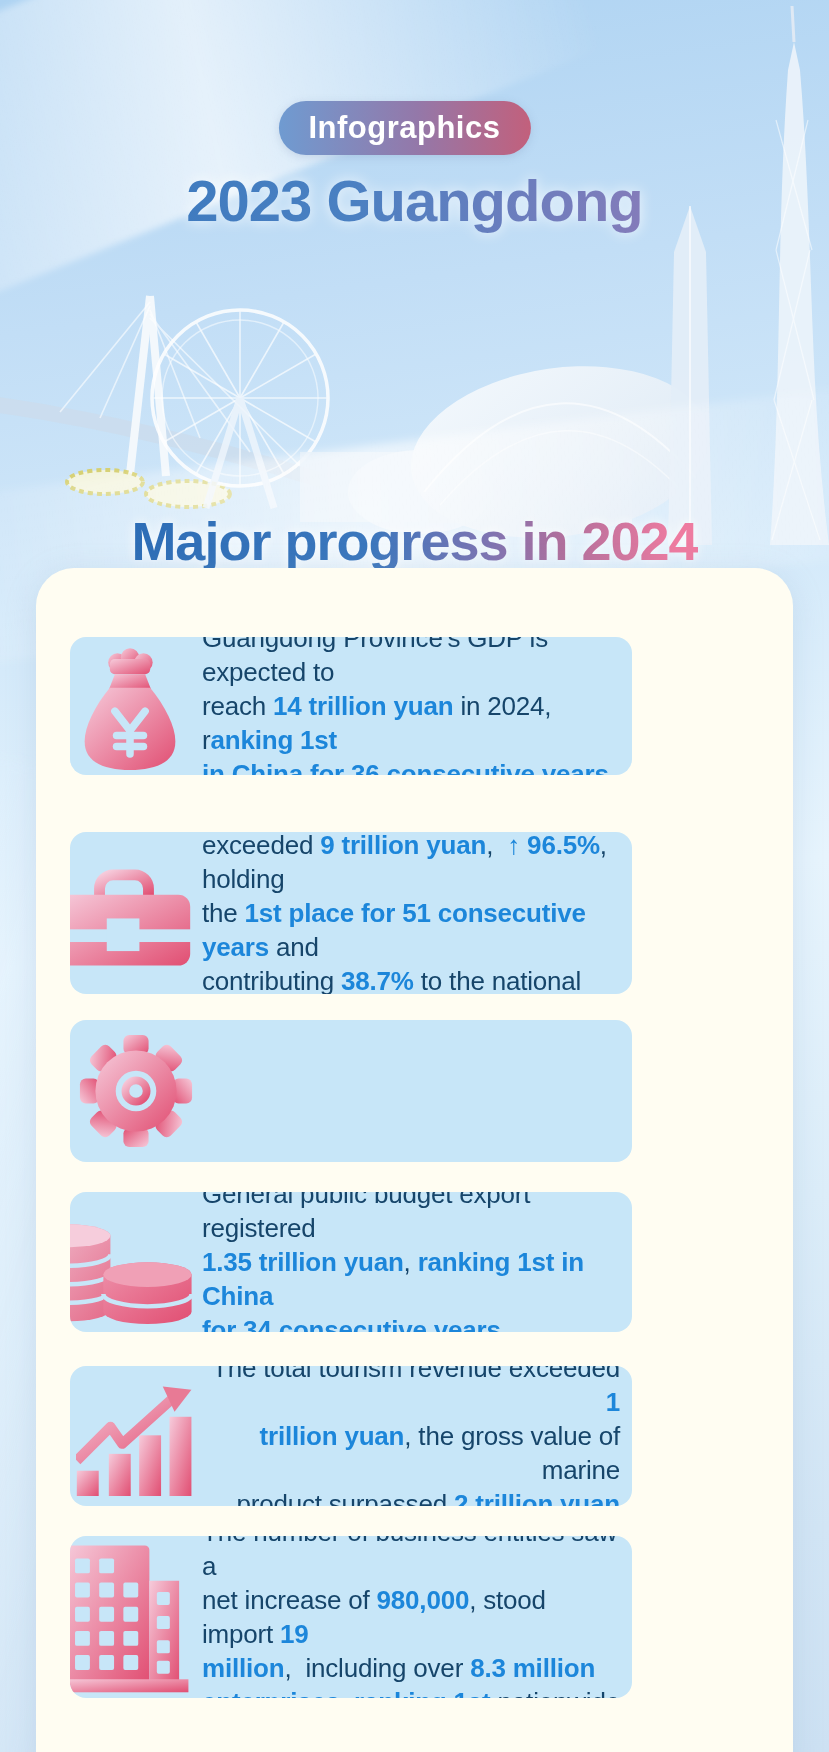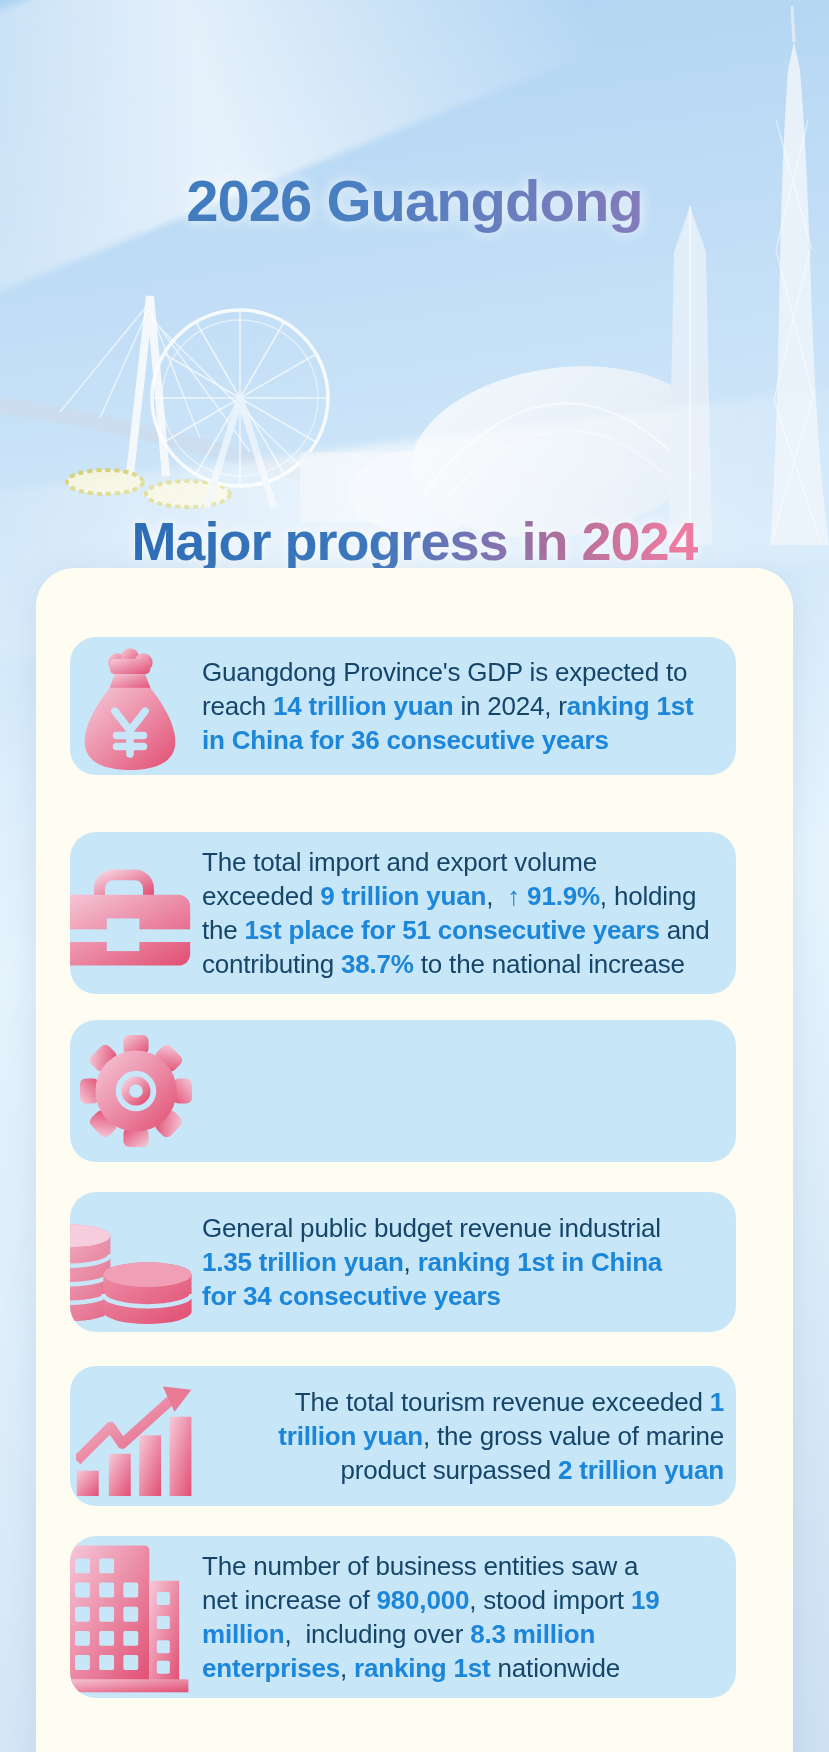--- a/index.html
+++ b/index.html
@@ -37,21 +37,21 @@
   .section-heading{position:absolute;top:510px;left:0;width:100%;text-align:center;
     font-weight:700;font-size:54px;letter-spacing:-1px;
     filter:drop-shadow(0 0 6px rgba(255,255,255,.9));}
   .section-heading span{background-clip:text;-webkit-background-clip:text;color:transparent;-webkit-text-fill-color:transparent;
     background-image:linear-gradient(90deg,#2d6db6 0%,#3b77bd 42%,#7e74b2 63%,#b06f9c 76%,#ee7ba0 96%);}
 
   
   .panel{position:absolute;left:36px;top:568px;width:757px;height:1224px;border-radius:38px;
     background:#fffdf2;box-shadow:0 6px 30px rgba(140,170,205,.25);}
 
-  .card{position:absolute;left:34px;width:666px;border-radius:26px;background:#c7e6f8;overflow:hidden;}
+  .card{position:absolute;left:34px;width:562px;border-radius:16px;background:#c7e6f8;overflow:hidden;}
   .icon-wrap{position:absolute;line-height:0;}
   .card-text{position:absolute;left:132px;right:12px;top:50%;transform:translateY(-50%);
     margin:0;white-space:pre-wrap;font-size:26px;line-height:34px;color:#16456a;letter-spacing:-0.2px;}
   .card-text .hl{color:#1c86da;font-weight:700;}
 </style>
 </head>
 <body>
 
 <div class="page">
 
@@ -122,23 +122,26 @@
       <line x1="776" y1="250" x2="814" y2="400"></line>
         <line x1="810" y1="250" x2="774" y2="400"></line>
       <line x1="774" y1="400" x2="820" y2="540"></line>
         <line x1="812" y1="400" x2="772" y2="540"></line>
     </g>
   </svg>
 
   <div class="streak streak-b"></div>
   <div class="streak streak-c"></div>
 
+  <div class="badge">
+    <span>Infographics</span>
+  </div>
 
   <div class="title">
-    <span class="l1 gtx">2026 Guangdong</span>
+    <span class="l1 gtx">2023 Guangdong</span>
   </div>
 
   <div class="section-heading">
     <span>Major progress in 2024</span>
   </div>
 
   <div class="panel">
 
     <div class="card" style="top:69px;height:138px;">
       <div class="icon-wrap" style="left:8px;top:7px;">
@@ -179,21 +182,21 @@
                 <stop offset="1" stop-color="#e14e72"></stop>
               </linearGradient>
             </defs>
           <path d="M48,42 v-9 a15,15 0 0 1 15,-15 h24 a15,15 0 0 1 15,15 v9" fill="none" stroke="url(#ig2)" stroke-width="12"></path>
           <rect x="2" y="40" width="146" height="78" rx="13" fill="url(#ig2)"></rect>
           <rect x="0" y="78" width="150" height="14" fill="#c7e6f8"></rect>
           <rect x="56" y="66" width="36" height="36" fill="#c7e6f8"></rect>
         </svg>
       </div>
       <p class="card-text"><span>The total import and export volume
-exceeded </span><span class="hl">9 trillion yuan</span><span>,  </span><span class="hl">↑ 91.9%</span><span>, holding
+exceeded </span><span class="hl">9 trillion yuan</span><span>,  </span><span class="hl">↑ 96.5%</span><span>, holding
 the </span><span class="hl">1st place for 51 consecutive years</span><span> and
 contributing </span><span class="hl">38.7%</span><span> to the national increase</span></p>
     </div>
 
     <div class="card" style="top:452px;height:142px;">
       <div class="icon-wrap" style="left:8px;top:13px;">
         <svg width="116" height="116" viewBox="0 0 120 120">
           <defs>
               <linearGradient id="ig3" x1="0" y1="0" x2="1" y2="1">
             <stop offset="0" stop-color="#f6cbdb"></stop>
@@ -251,21 +254,21 @@
           <g stroke="#c7e6f8" stroke-width="5" fill="none">
             <path d="M-23,59 a48,13 0 0 0 96,0"></path>
             <path d="M-23,80 a48,13 0 0 0 96,0"></path>
             <path d="M-23,101 a48,13 0 0 0 96,0"></path>
           </g>
           <path d="M65,82 a50,14 0 0 1 100,0 V124 a50,14 0 0 1 -100,0 Z" fill="url(#ig4b)"></path>
           <ellipse cx="115" cy="82" rx="50" ry="14" fill="#f0a0b6"></ellipse>
           <path d="M65,104 a50,14 0 0 0 100,0" stroke="#c7e6f8" stroke-width="5" fill="none"></path>
         </svg>
       </div>
-      <p class="card-text"><span>General public budget revenue industrial
+      <p class="card-text"><span>General public budget export registered
 </span><span class="hl">1.35 trillion yuan</span><span>, </span><span class="hl">ranking 1st in China
 for 34 consecutive years</span></p>
     </div>
 
     <div class="card" style="top:798px;height:140px;text-align:right;">
       <div class="icon-wrap" style="left:6px;top:12px;">
         <svg width="128" height="118" viewBox="0 0 150 140">
           <defs>
               <linearGradient id="ig5" x1="0" y1="0" x2="1" y2="1">
             <stop offset="0" stop-color="#f6cbdb"></stop>

